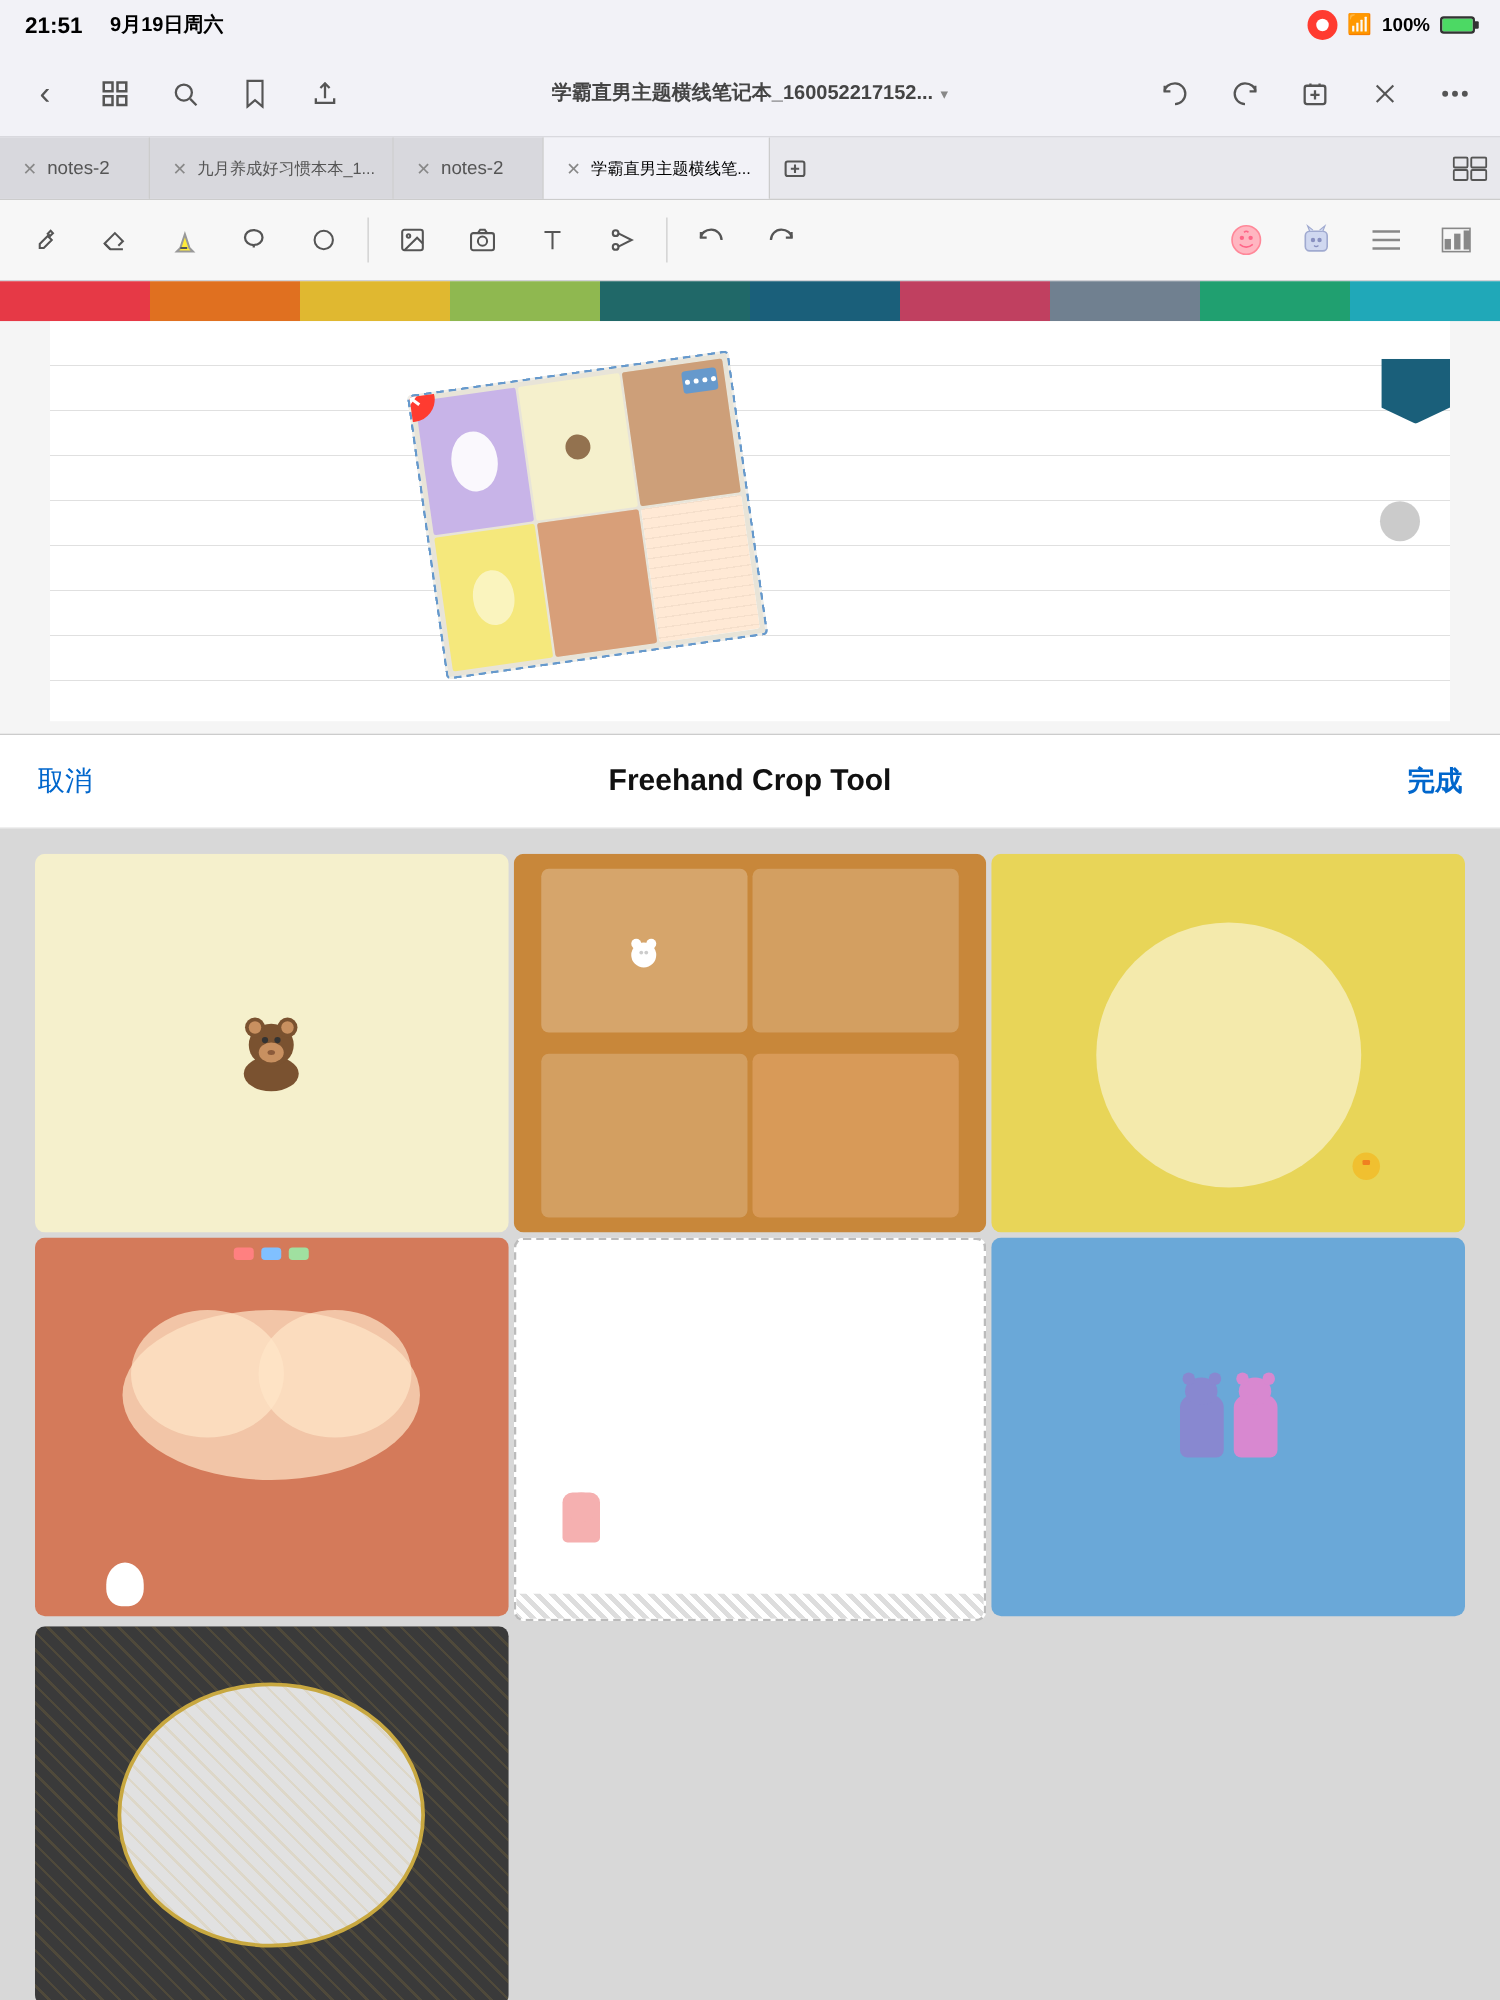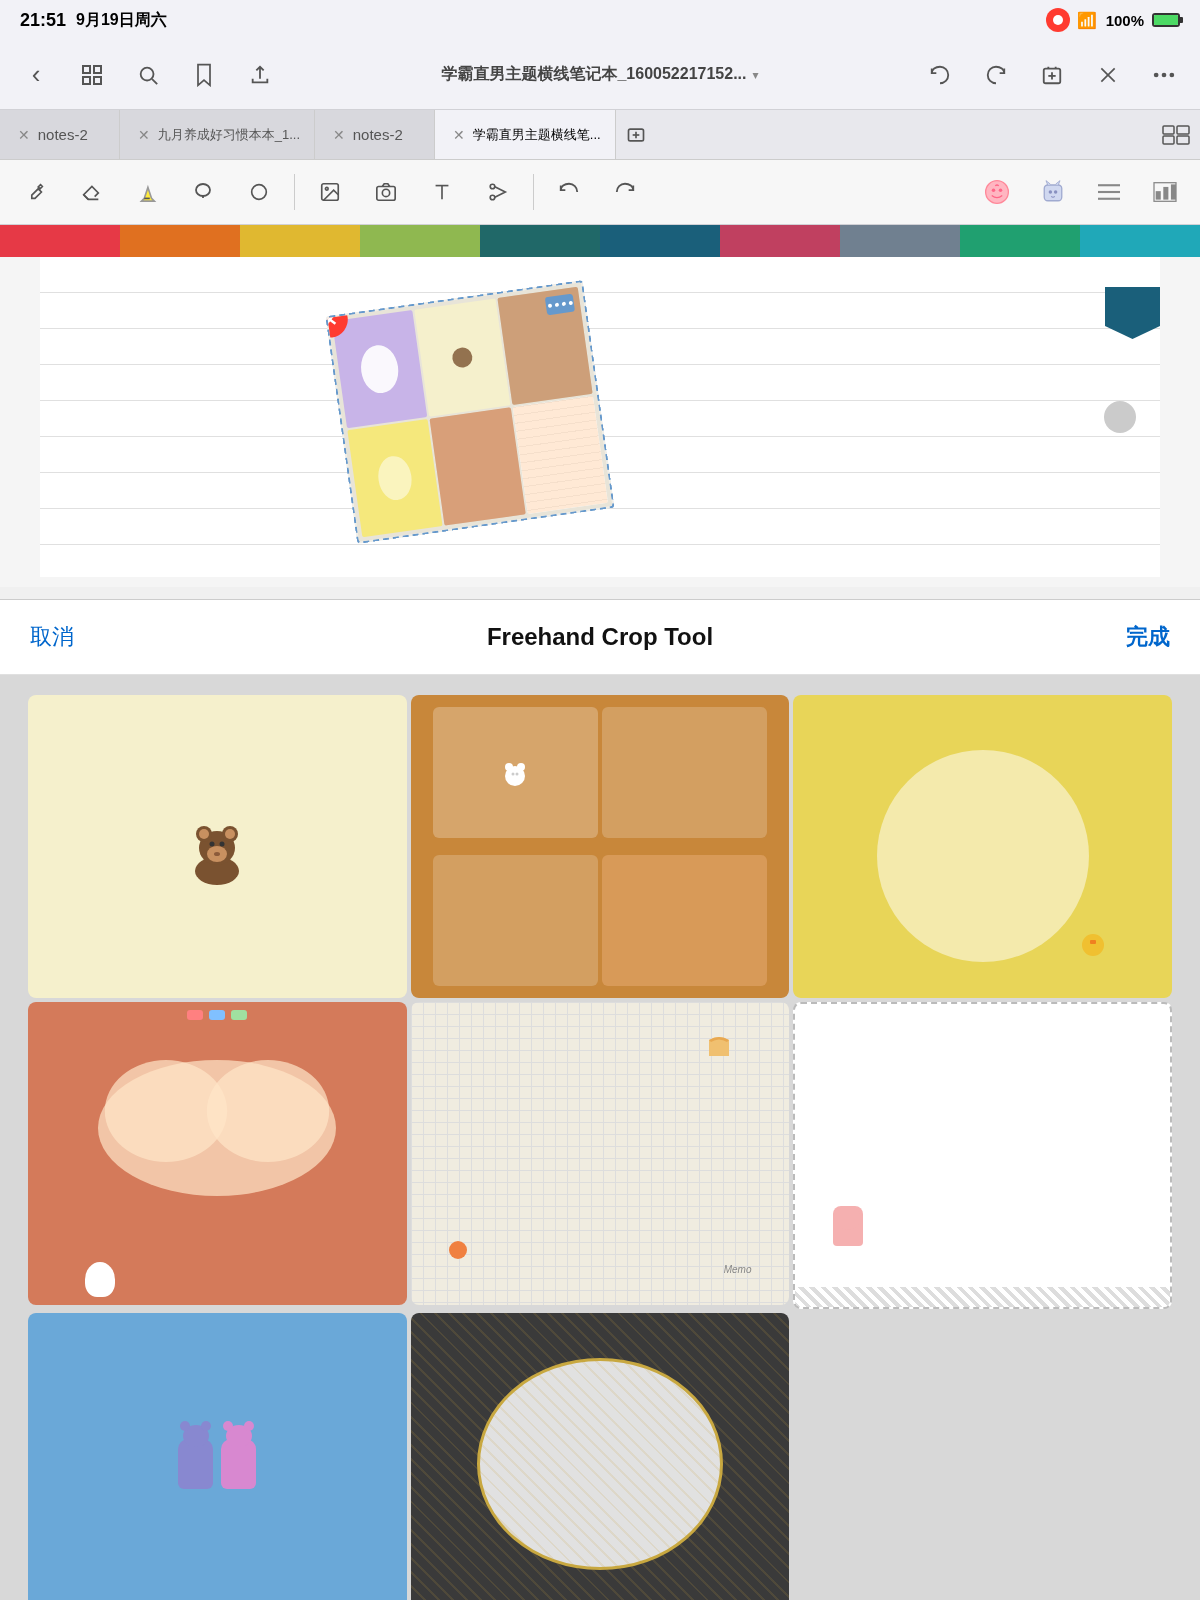--- a/index.html
+++ b/index.html
@@ -17,21 +17,21 @@
       width: 100%;
       height: 40px;
       background: #f2f2f7;
       display: flex;
       align-items: center;
       justify-content: space-between;
       padding: 0 20px;
       font-size: 18px;
       font-weight: 600;
     }
-    .status-left { display: flex; gap: 10px; align-items: center; }
+    .status-left { display: flex; gap: 22px; align-items: center; }
     .status-right { display: flex; gap: 8px; align-items: center; }
     .status-time { font-size: 18px; font-weight: 700; }
     .status-date { font-size: 16px; }
     .recording-dot {
       width: 24px; height: 24px;
       background: #ff3b30;
       border-radius: 50%;
       display: flex; align-items: center; justify-content: center;
     }
     .recording-dot::after {
@@ -632,21 +632,21 @@
             <div style="width:100%;height:100%;background:rgba(255,200,150,0.4);"></div>
           </div>
         </div>
 
         <div class="resize-handle"></div>
       </div>
     </div>
   </div>
 </div>
 
-<div class="bottom-panel" style="height:860px;position:relative;top:12px;">
+<div class="bottom-panel" style="height:860px;position:relative;top:0;">
   <div class="panel-header">
     <span class="panel-cancel">取消</span>
     <span class="panel-title">Freehand Crop Tool</span>
     <span class="panel-done">完成</span>
   </div>
 
   <div style="background:#d8d8d8; padding:10px 8px 10px; flex:1;">
     <div class="sticker-grid">
 
 
@@ -720,37 +720,20 @@
                 <ellipse cx="25" cy="25" rx="18" ry="15" fill="rgba(255,230,200,0.7)"></ellipse>
                 <ellipse cx="55" cy="25" rx="18" ry="15" fill="rgba(255,230,200,0.7)"></ellipse>
               </svg>
             </div>
 
             <div style="width:30px;height:35px;background:white;border-radius:50% 50% 40% 40%;position:absolute;bottom:8px;left:15%;"></div>
           </div>
         </div>
       </div>
 
-      <div class="sticker-cell">
-        <div style="width:100%;padding-bottom:80%;position:relative;border-radius:8px;overflow:hidden;background:#f0ece0;background-image:repeating-linear-gradient(#ddd 0,#ddd 1px,transparent 0,transparent 100%),repeating-linear-gradient(90deg,#ddd 0,#ddd 1px,transparent 0,transparent 100%);background-size:12px 12px;">
-          <div style="position:absolute;inset:0;padding:8px;">
-
-            <div style="position:absolute;top:10%;right:15%;width:28px;height:28px;">
-              <svg viewBox="0 0 28 28" width="28" height="28">
-                <path d="M4 8 Q14 2 24 8 L24 24 L4 24 z" fill="#f0c070"></path>
-                <path d="M4 8 Q14 2 24 8 L22 10 Q14 5 6 10 z" fill="#e8a850"></path>
-              </svg>
-            </div>
-
-            <div style="position:absolute;bottom:15%;left:10%;width:18px;height:18px;background:#f08040;border-radius:50%;"></div>
-
-            <div style="position:absolute;bottom:10%;right:10%;font-size:10px;color:#888;font-style:italic;">Memo</div>
-          </div>
-        </div>
-      </div>
 
       <div class="sticker-cell">
         <div style="width:100%;padding-bottom:80%;position:relative;border-radius:8px;overflow:hidden;background:white;border:2px dashed #bbb;">
           <div style="position:absolute;inset:0;padding:8px;">
 
             <div style="position:absolute;bottom:0;left:0;right:0;height:20px;background:repeating-linear-gradient(45deg,#ddd 0,#ddd 4px,white 4px,white 8px);"></div>
 
             <div style="position:absolute;bottom:20%;left:10%;width:30px;height:40px;background:#f5b0b0;border-radius:8px 8px 4px 4px;">
               <div style="position:absolute;top:0;left:50%;transform:translateX(-50%);width:24px;height:24px;background:#f5b0b0;border-radius:50%;"></div>
             </div>

